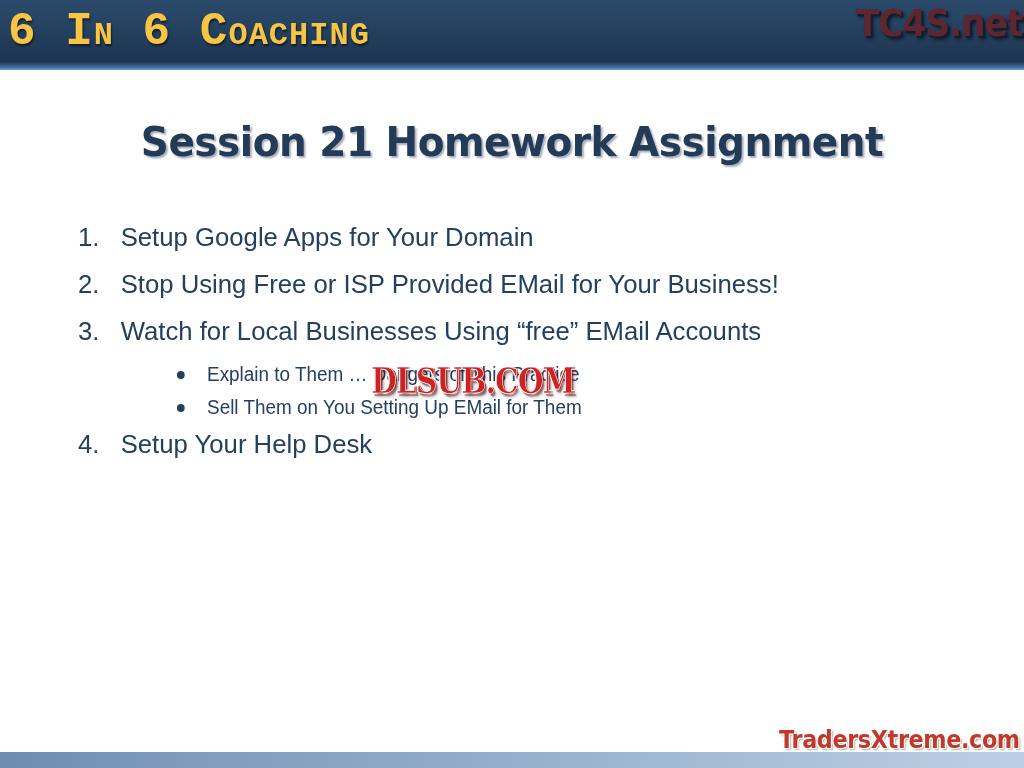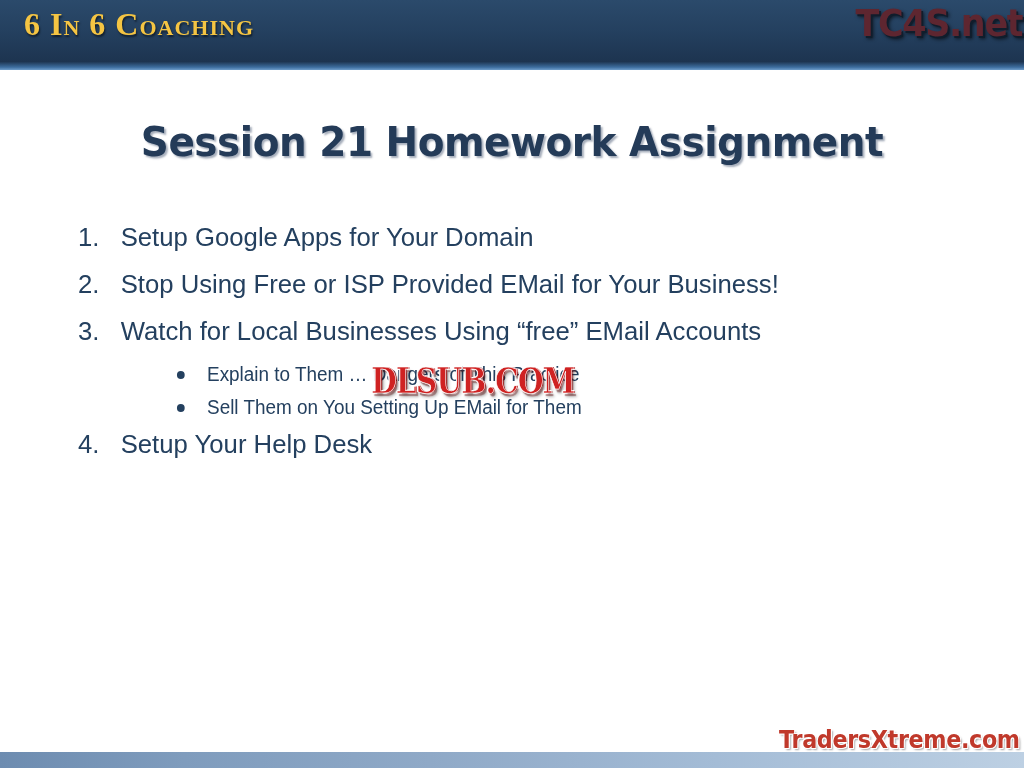--- a/index.html
+++ b/index.html
@@ -26,29 +26,28 @@
     width: 1024px;
     height: 70px;
     background: linear-gradient(to bottom, #2b4a6b 0%, #24405f 45%, #1d3450 88%, #3d6d9e 96%, #6f9ecb 100%);
     overflow: hidden;
   }
 
   #brand-title {
     position: absolute;
     left: 8px;
     top: 6px;
-    font-family: Liberation Serif, serif;
-    font-size: 32px;
+    font-family: Liberation Mono, monospace;
+    font-size: 46px;
     font-weight: bold;
     font-variant: small-caps;
     letter-spacing: 1px;
     color: #f5c543;
     text-shadow: 1px 2px 2px rgba(0,0,0,0.55);
     white-space: nowrap;
-    margin-left: 16px;
   }
 
   #tc4s-logo {
     position: absolute;
     right: 2px;
     top: 1px;
     font-family: "DejaVu Sans", sans-serif;
     font-size: 38px;
     font-weight: bold;
     letter-spacing: -1.5px;

